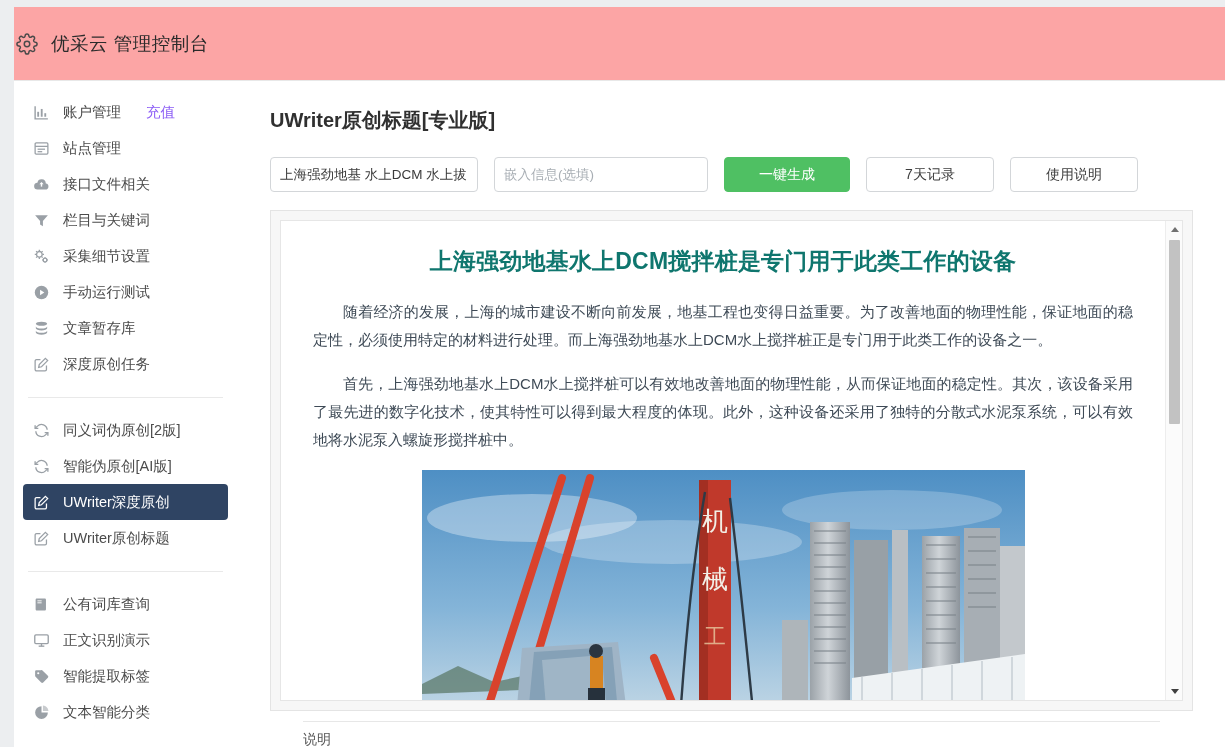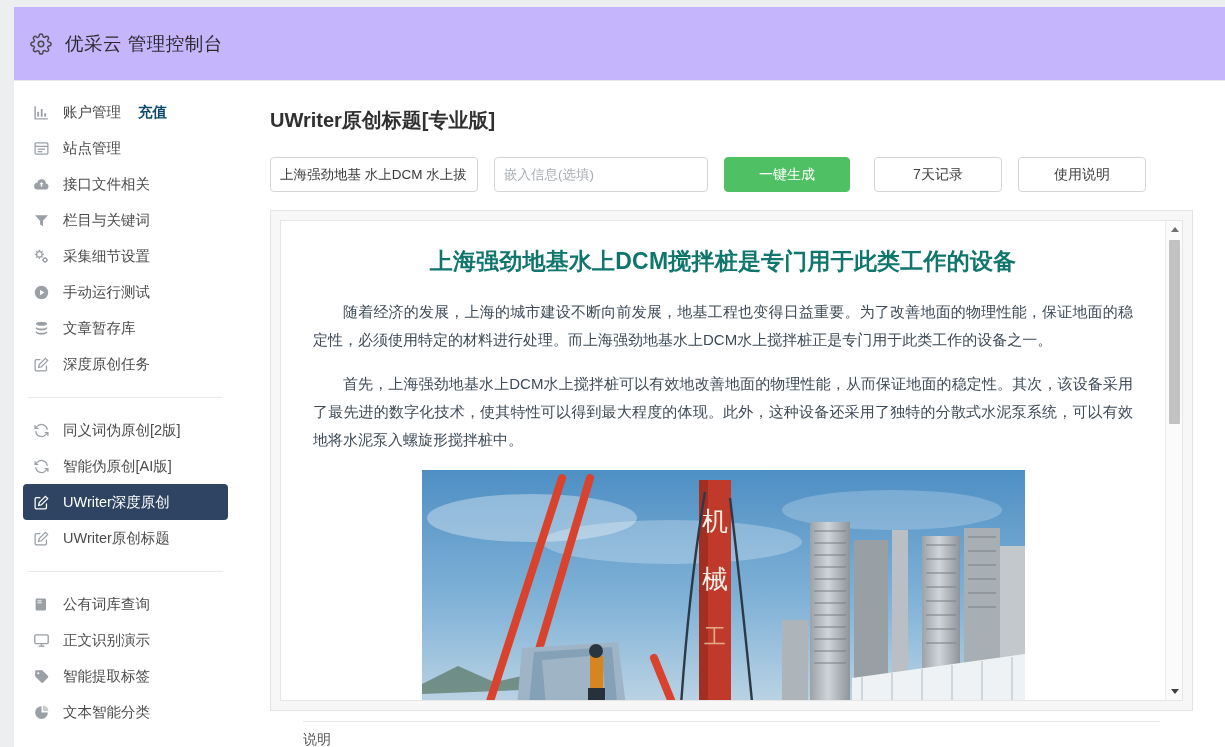--- a/index.html
+++ b/index.html
@@ -14,25 +14,25 @@
     left: 14px; top: 7px;
     width: 1211px; height: 740px;
     background: #ffffff;
     display: flex;
     flex-direction: column;
   }
   
   .topbar {
     height: 74px;
     flex: 0 0 74px;
-    background: #c4b5fd;
+    background: #fca5a5;
     border-bottom: 1px solid #e8e8e8;
     display: flex;
     align-items: center;
-    padding-left: 16px;
+    padding-left: 2px;
   }
   .brand { display: flex; align-items: center; gap: 13px; }
   .gear-icon { width: 22px; height: 22px; display: block; color: #4a4a4a; }
   .brand-title {
     font-size: 18.5px;
     color: #2b2b2b;
     letter-spacing: .5px;
     white-space: nowrap;
   }
   
@@ -69,24 +69,23 @@
     display: block;
   }
   .nav-item .nav-label {
     font-size: 14.5px;
     color: #4b4b4b;
   }
   .nav-item.active { background: #2f4463; }
   .nav-item.active .nav-label { color: #ffffff; }
   .nav-item.active .nav-ico { color: #ffffff; }
   .nav-badge {
-    color: #0c4a6e;
+    color: #8b5cf6;
     font-size: 14.5px;
-    margin-left: 4px;
-    font-weight: bold;
+    margin-left: 12px;
   }
   
   .main {
     flex: 1 1 auto;
     min-width: 0;
     padding: 26px 32px 0 33px;
     display: flex;
     flex-direction: column;
   }
   .page-title {
@@ -124,21 +123,21 @@
     color: #3d3d3d;
     font-family: "Liberation Sans", sans-serif;
     font-size: 14px;
     cursor: pointer;
   }
   .btn.primary {
     background: #4fc063;
     border-color: #4fc063;
     color: #ffffff;
   }
-  #generate-btn { min-width: 126px; margin-right: 8px; }
+  #generate-btn { min-width: 126px; margin-right: 0px; }
   #records-btn  { min-width: 128px; }
   #help-btn     { min-width: 128px; }
   
   .editor-outer {
     position: relative;
     flex: 1 1 auto;
     min-height: 0;
     background: #f7f7f7;
     border: 1px solid #e4e4e4;
     padding: 8px 8px 8px 8px;

